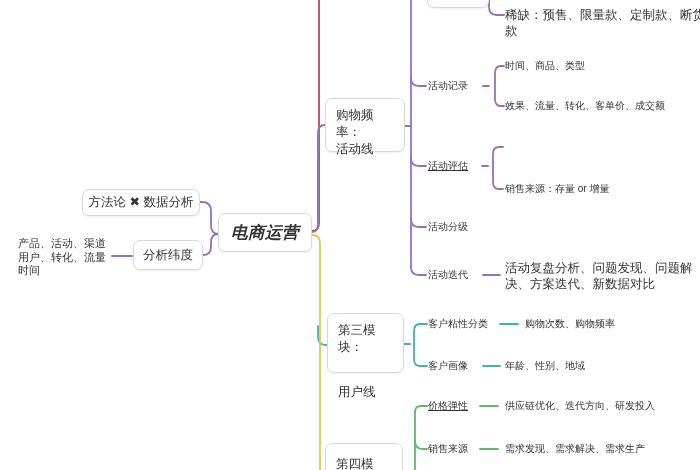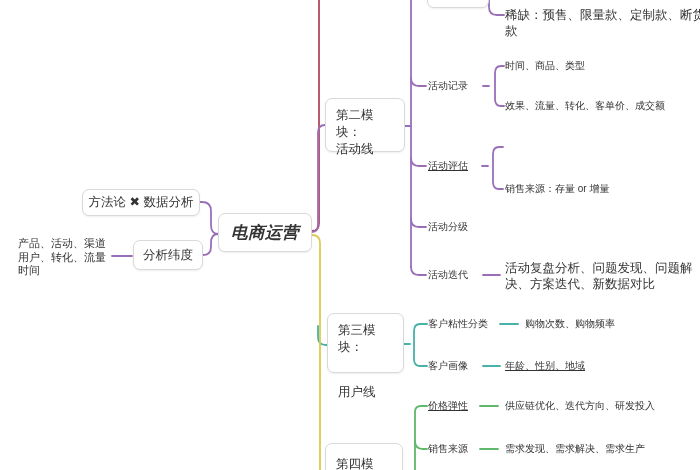--- a/index.html
+++ b/index.html
@@ -74,21 +74,21 @@
 
   <div class="dimtext" style="left:18px;top:237px;width:100px;">产品、活动、渠道
 用户、转化、流量
 时间</div>
 
   <div class="node root" style="left:218px;top:213px;width:94px;height:39px;">
     <span>电商运营</span>
   </div>
 
   <div class="node module" style="left:325px;top:98px;width:80px;height:54px;">
-    <span>第二模块：</span>
+    <span>购物频率：</span>
     <span>活动线</span>
   </div>
 
   <div class="node" style="left:427px;top:-26px;width:62px;height:34px;">
     
   </div>
   <div class="detail" style="left:505px;top:7px;width:202px;">稀缺：预售、限量款、定制款、断货款</div>
 
   <div class="lbl" style="left:428px;top:78px;">活动记录</div>
   <div class="lbl" style="left:505px;top:58px;">时间、商品、类型</div>
@@ -103,21 +103,21 @@
   <div class="detail" style="left:505px;top:260px;width:196px;">活动复盘分析、问题发现、问题解决、方案迭代、新数据对比</div>
 
   <div class="node module" style="left:327px;top:313px;width:77px;height:60px;gap:28px;">
     <span>第三模块：</span>
     <span>用户线</span>
   </div>
 
   <div class="lbl" style="left:428px;top:316px;">客户粘性分类</div>
   <div class="lbl" style="left:525px;top:316px;">购物次数、购物频率</div>
   <div class="lbl" style="left:428px;top:358px;">客户画像</div>
-  <div class="lbl" style="left:505px;top:358px;text-decoration:underline;">年龄、性别、地域</div>
+  <div class="lbl" style="left:505px;top:358px;">年龄、性别、地域</div>
 
   <div class="lbl" style="left:428px;top:398px;text-decoration:underline;">价格弹性</div>
   <div class="lbl" style="left:505px;top:398px;">供应链优化、迭代方向、研发投入</div>
   <div class="lbl" style="left:428px;top:441px;">销售来源</div>
   <div class="lbl" style="left:505px;top:441px;">需求发现、需求解决、需求生产</div>
 
   <div class="node module" style="left:325px;top:443px;width:78px;height:60px;justify-content:flex-start;padding-top:12px;">
     <span>第四模块：</span>
   </div>
 

